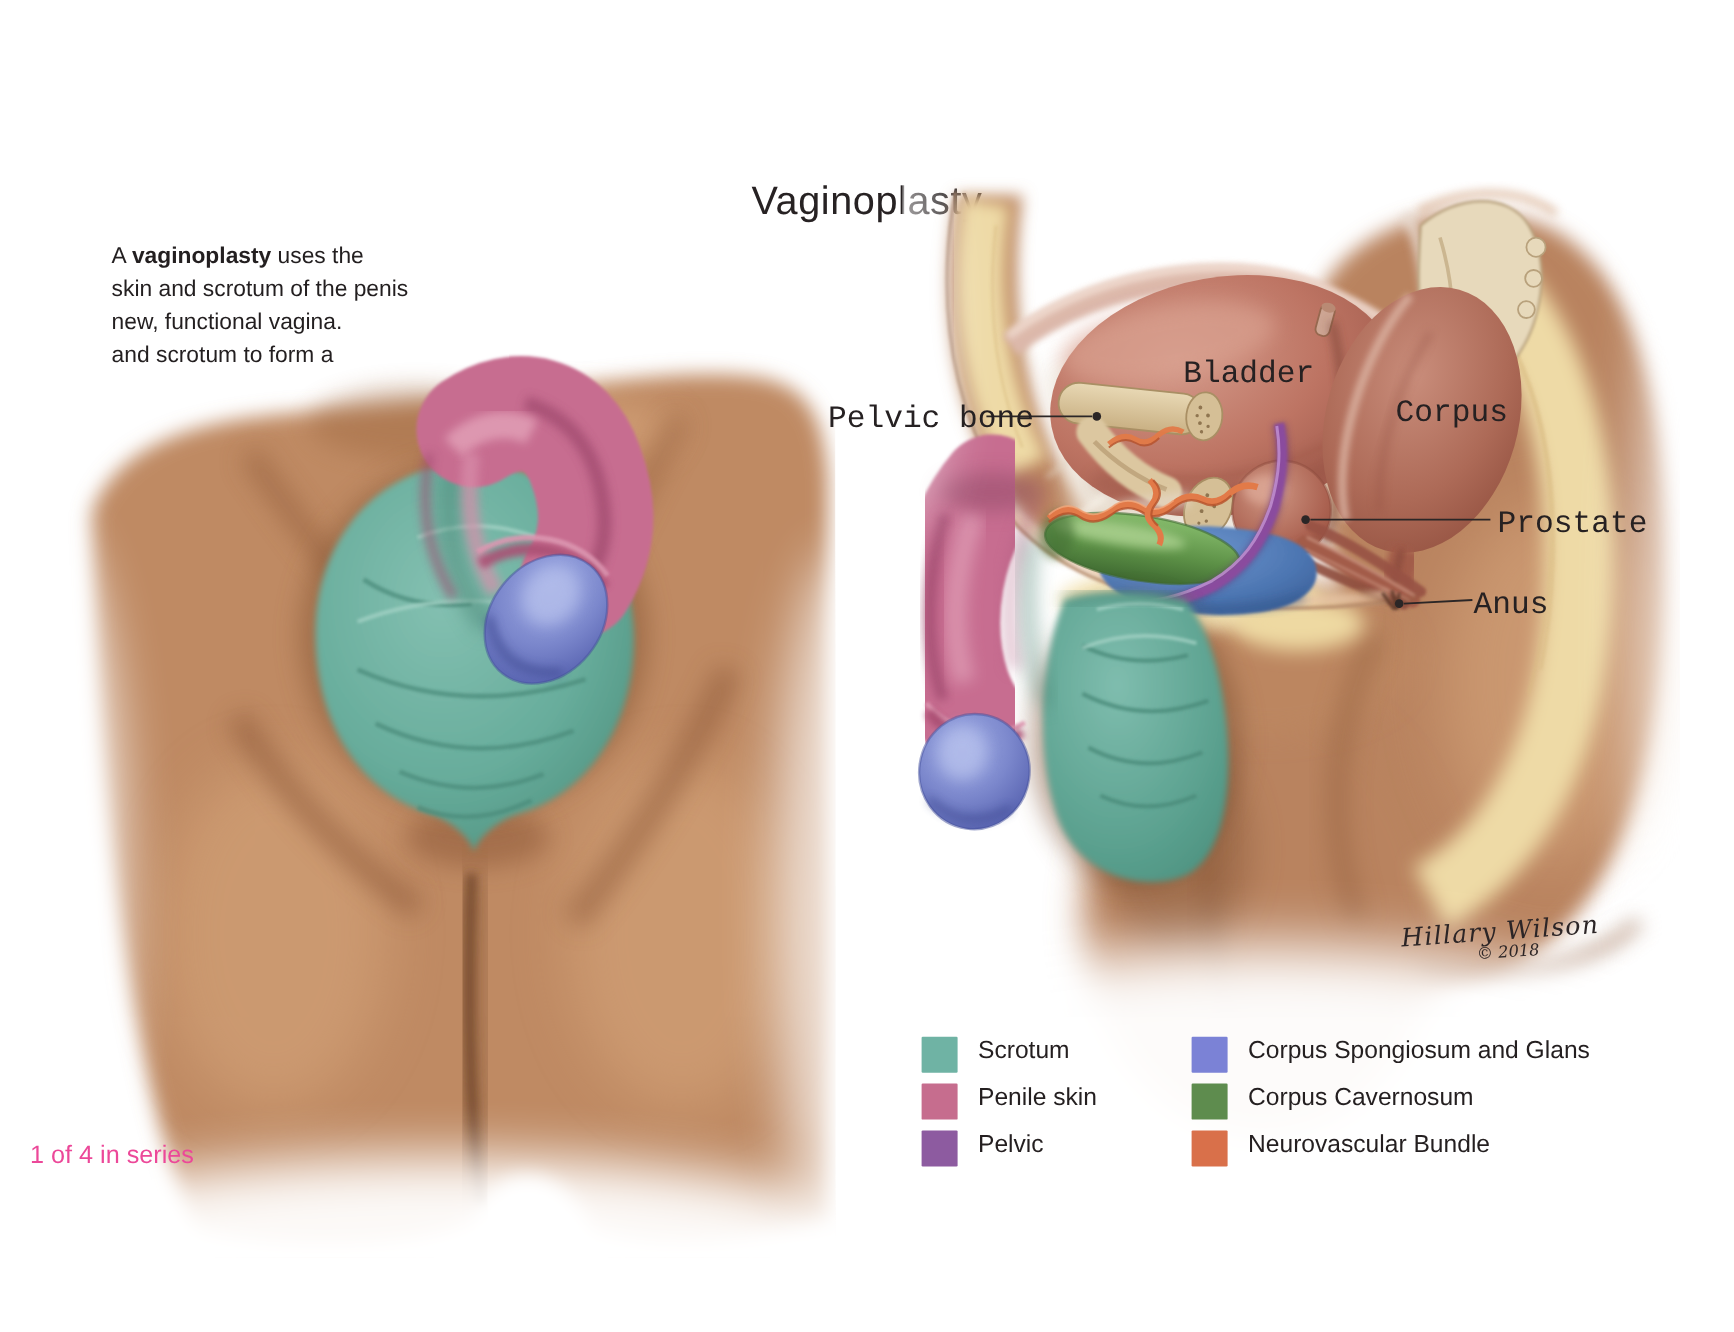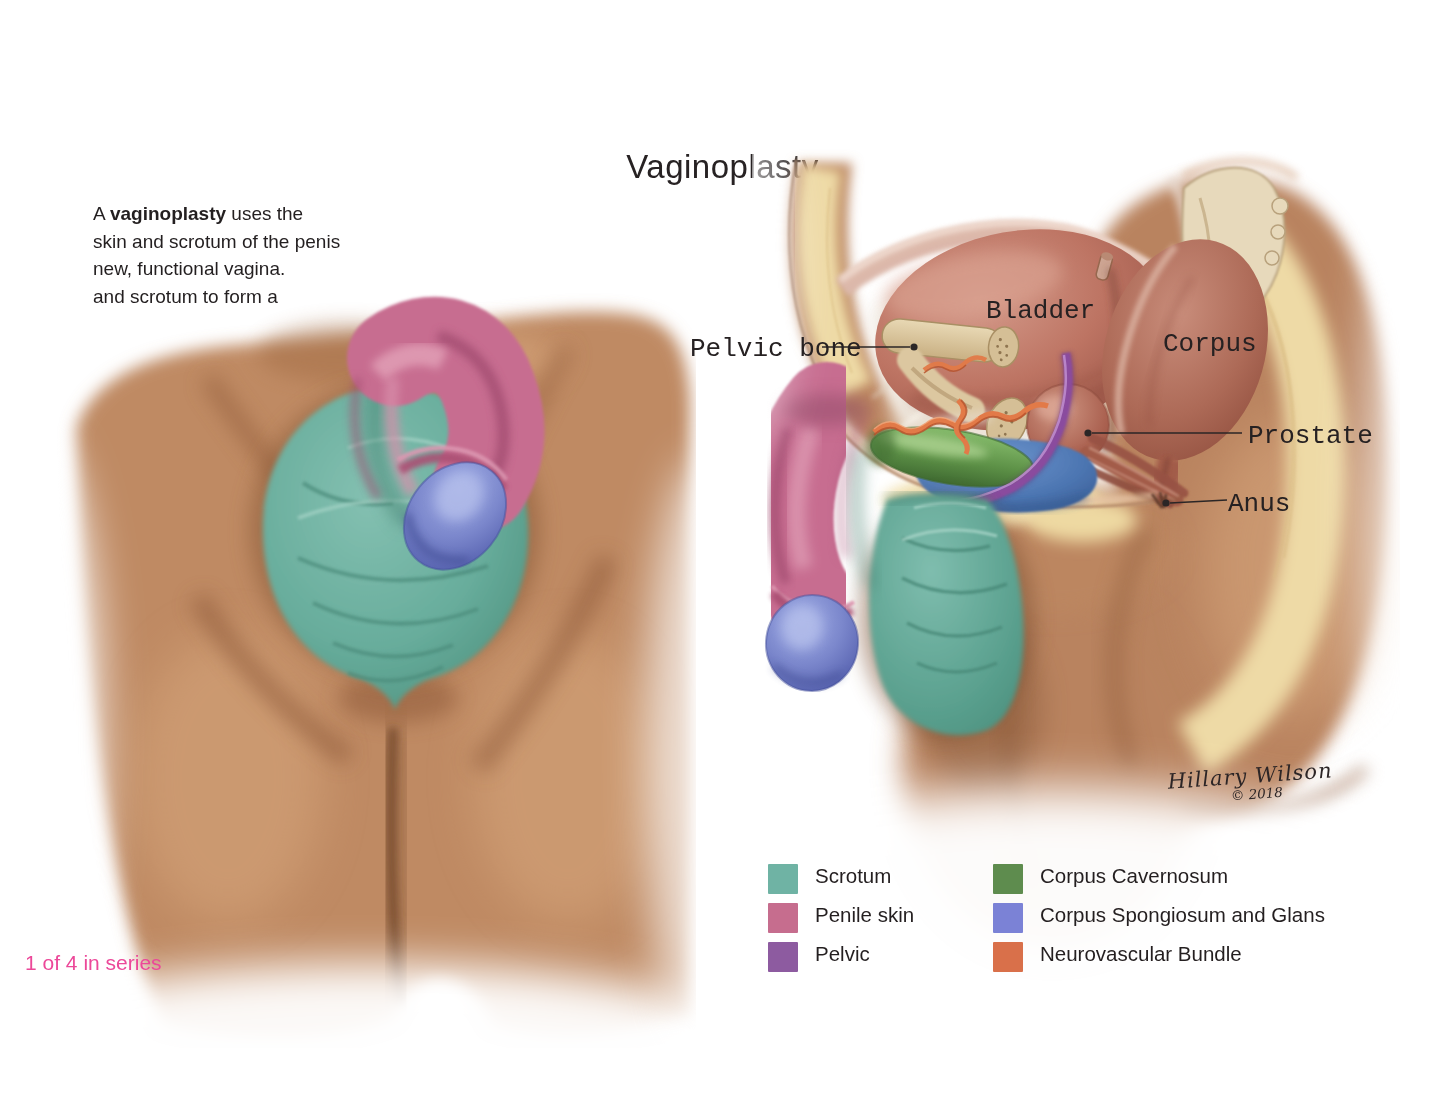--- a/index.html
+++ b/index.html
@@ -435,28 +435,28 @@
       <span class="swatch" style="background: rgb(198, 109, 142);"></span>
       <span class="legend-label">Penile skin</span>
     </div>
     <div class="legend-row">
       <span class="swatch" style="background: rgb(141, 91, 160);"></span>
       <span class="legend-label">Pelvic</span>
     </div>
   </div>
   <div class="legend-col legend-col2">
     <div class="legend-row">
+      <span class="swatch" style="background: rgb(123, 130, 214);"></span>
+      <span class="legend-label">Corpus Spongiosum and Glans</span>
+    </div>
+    <div class="legend-row">
       <span class="swatch" style="background: rgb(94, 140, 78);"></span>
       <span class="legend-label">Corpus Cavernosum</span>
     </div>
     <div class="legend-row">
-      <span class="swatch" style="background: rgb(123, 130, 214);"></span>
-      <span class="legend-label">Corpus Spongiosum and Glans</span>
-    </div>
-    <div class="legend-row">
       <span class="swatch" style="background: rgb(217, 112, 74);"></span>
       <span class="legend-label">Neurovascular Bundle</span>
     </div>
   </div>
 
   <div class="series-note">1 of 4 in series</div>
 
 </main>
 
 </body></html>

